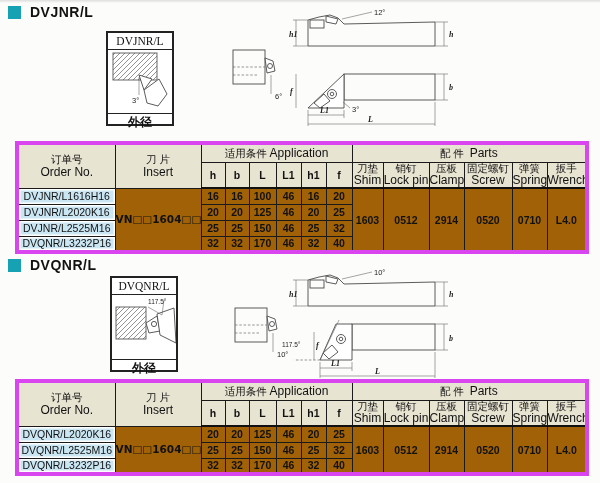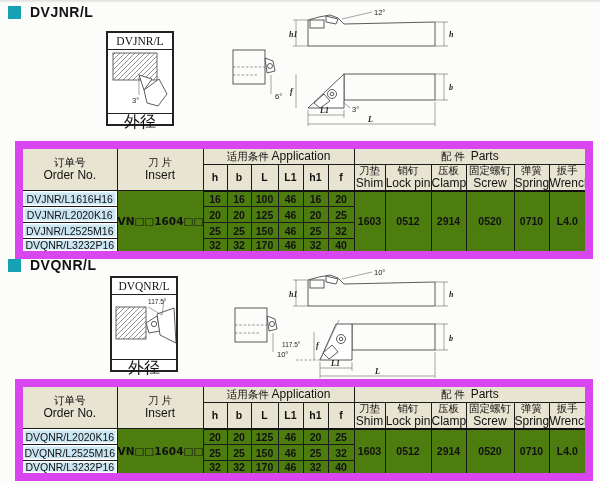--- a/index.html
+++ b/index.html
@@ -10,33 +10,33 @@
   
   .sec-hdr{position:absolute;display:flex;align-items:center;gap:9px;}
   .bullet{width:13px;height:13px;}
   .sec-title{font-weight:bold;font-size:14px;letter-spacing:.5px;}
   
   .diagbox{position:absolute;border:2px solid #222;background:#fff;
         display:flex;flex-direction:column;box-sizing:border-box;}
   .diagbox .strip{height:16px;line-height:16px;text-align:center;
         font-family:"Liberation Serif","DejaVu Serif",serif;font-size:11.5px;}
   .diagbox .t{border-bottom:1.5px solid #222;}
-  .diagbox .c{border-top:1.5px solid #222;font-size:16px;}
+  .diagbox .c{border-top:1.5px solid #222;font-size:12px;font-weight:bold;}
   .diagbox .mid{flex:1;position:relative;}
   .dsvg{position:absolute;}
   .ln{stroke:#4a4a4a;stroke-width:.9;fill:none;}
   .fw{stroke:#4a4a4a;stroke-width:.9;fill:#fff;}
   .dim{stroke:#6a6a6a;stroke-width:.6;fill:none;}
   .dsh{stroke:#6a6a6a;stroke-width:.7;fill:none;stroke-dasharray:2.5 1.8;}
   text.dl{font:italic bold 8px "Liberation Serif","DejaVu Serif",serif;fill:#222;}
   text.ang{font:7.5px "Liberation Sans",sans-serif;fill:#222;}
   text.angs{font:6.5px "Liberation Sans",sans-serif;fill:#222;}
   
   table.spec{position:absolute;border-collapse:collapse;table-layout:fixed;
-        width:570px;background:#4d7c0f;border:8px solid #d946ef;}
+        width:570px;background:#a16207;border:4px solid #d946ef;}
   table.spec td{border:1px solid #1a1a1a;text-align:center;vertical-align:middle;
         padding:0;font-size:10.5px;overflow:hidden;}
   tr.hr1{height:19px;} tr.hr2{height:24px;}
   tbody tr{height:16px;}
   td.hd{background:#e8e4d2;}
   .cn{font-size:10.5px;} .en{font-size:12px;}
   .hd2{line-height:1.1;}
   td.sub{font-weight:bold;font-size:11px;}
   td.sepR{border-right:2px solid #111;}
   tr.hr2 td{border-bottom:2px solid #111;}

